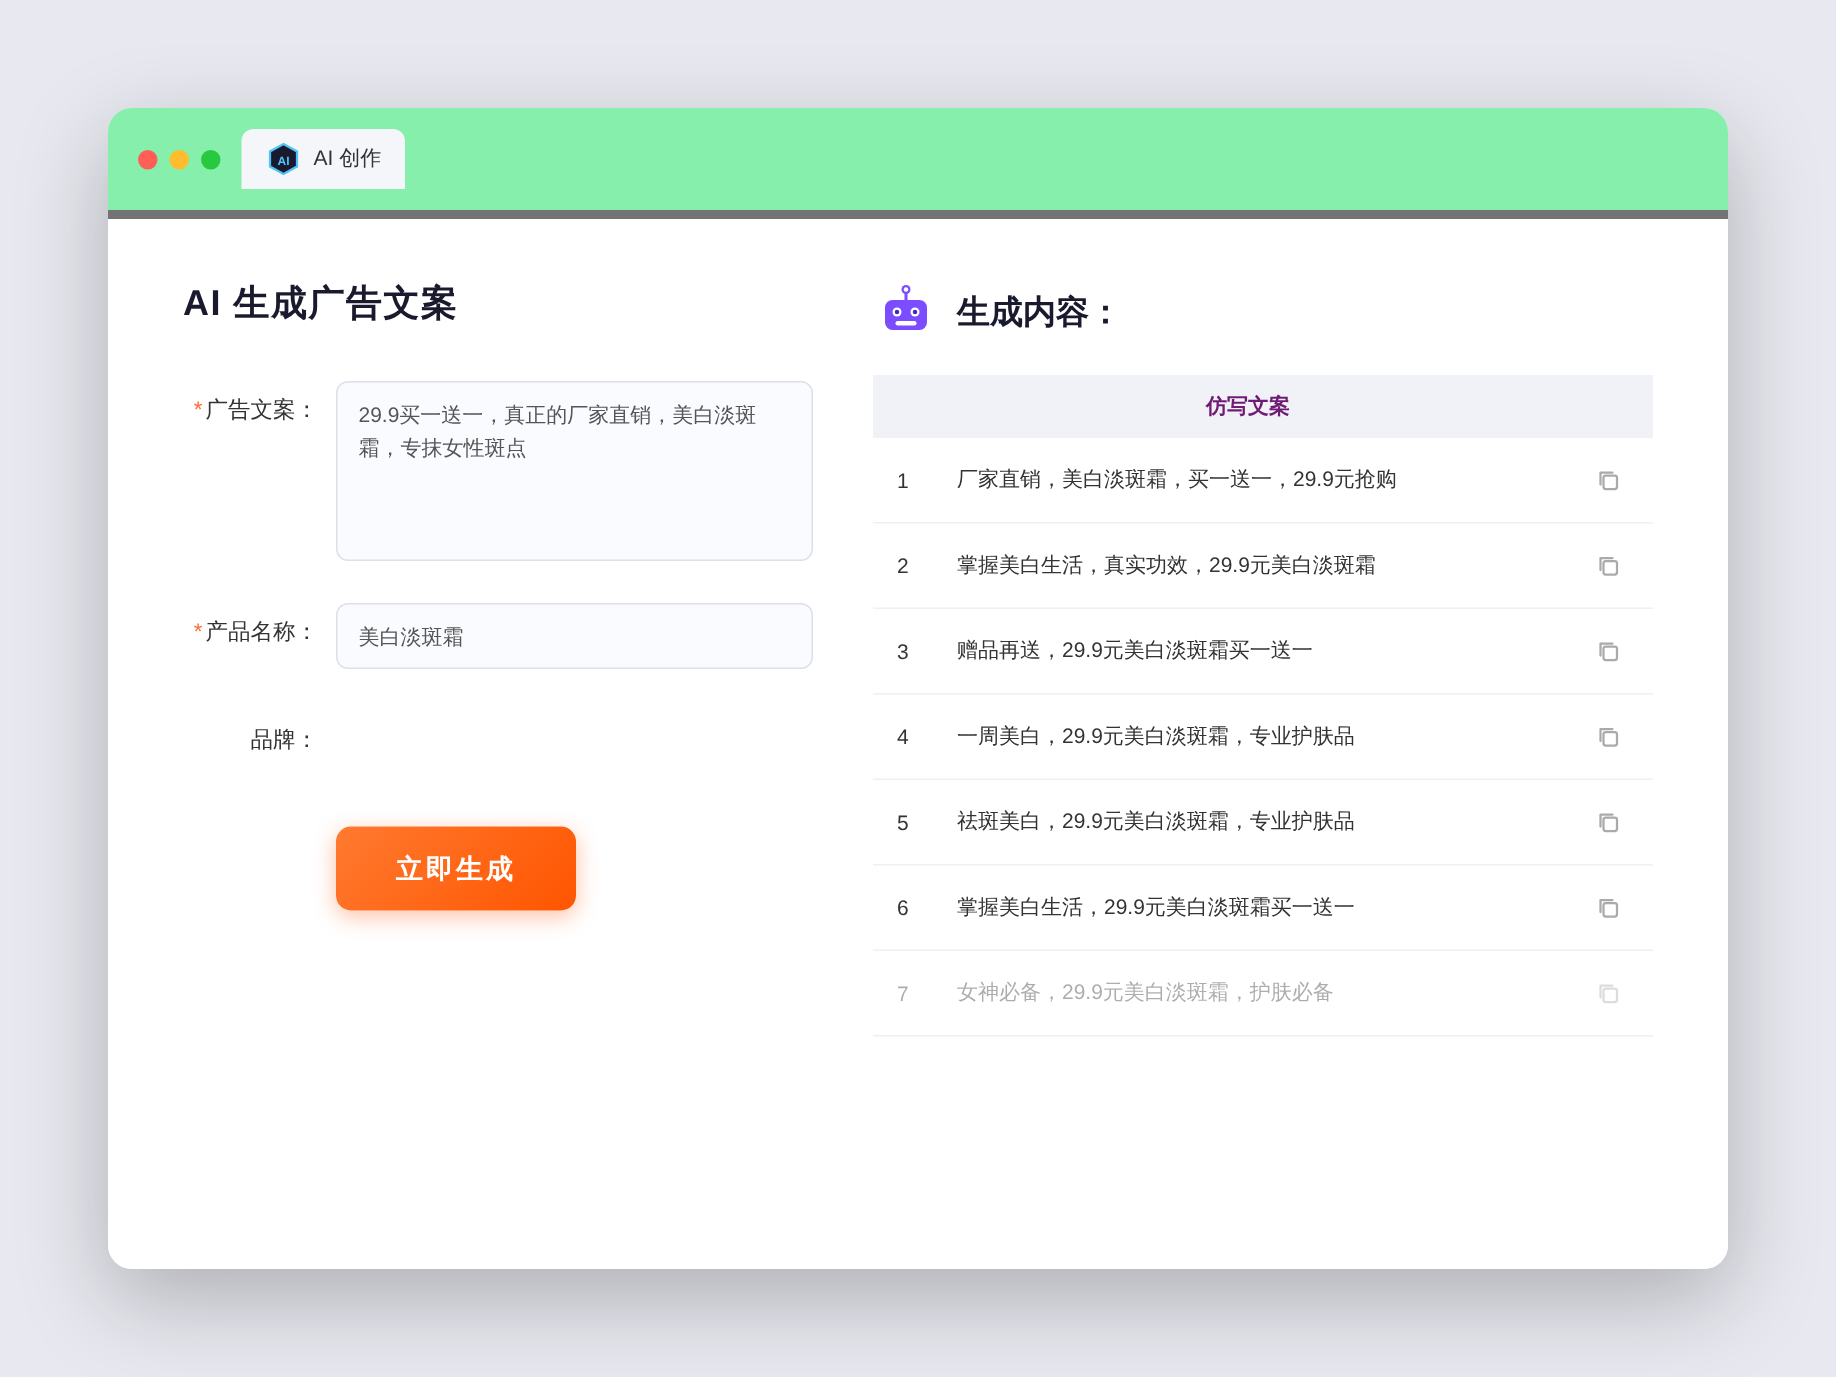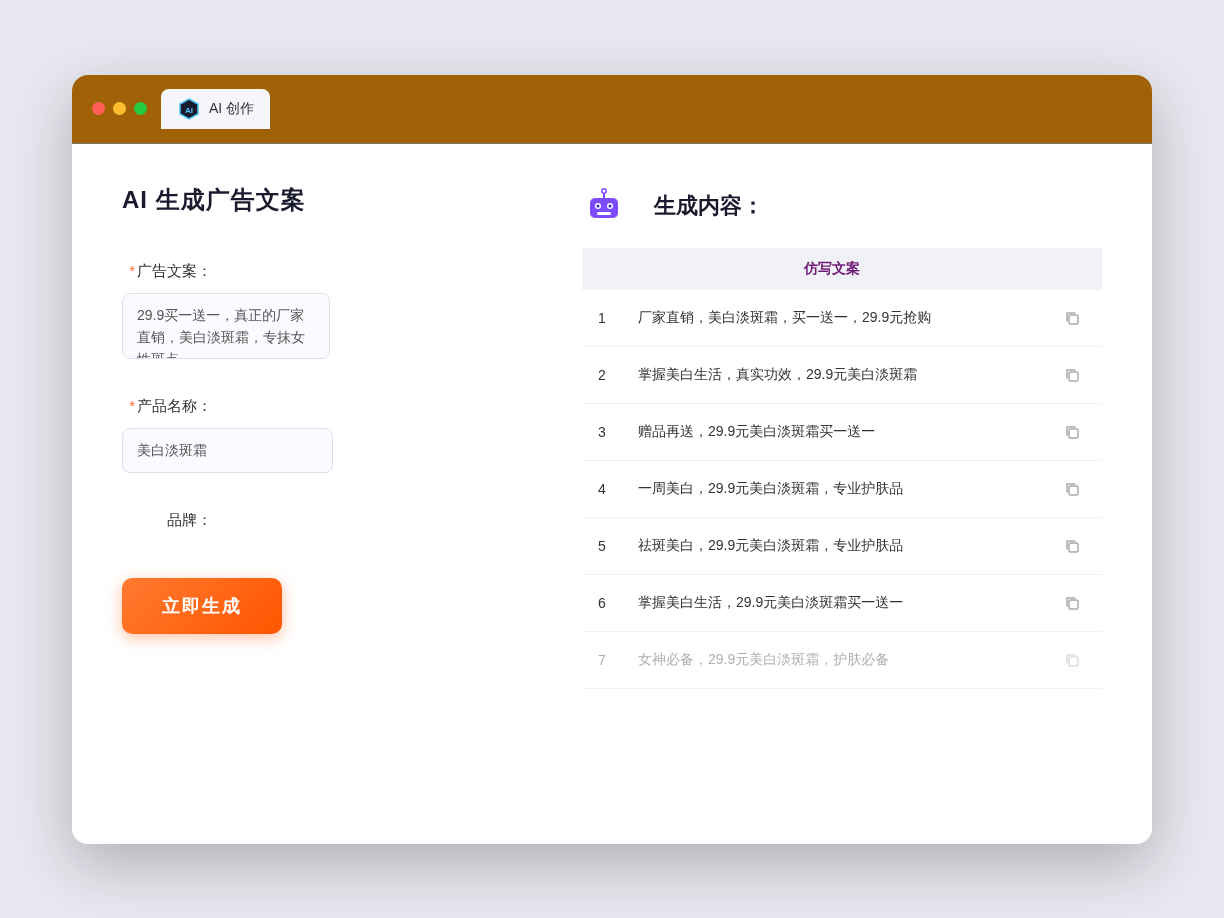--- a/index.html
+++ b/index.html
@@ -15,26 +15,26 @@
 
     .browser-window {
       width: 1080px;
       background: #f0f2f7;
       border-radius: 16px;
       box-shadow: 0 20px 60px rgba(0,0,0,0.25);
       overflow: hidden;
     }
 
     .browser-titlebar {
-      background: #a16207;
+      background: #86efac;
       padding: 14px 20px;
       display: flex;
       align-items: center;
       gap: 14px;
-      border-bottom: 1px solid #737373;
+      border-bottom: 6px solid #737373;
     }
 
     .traffic-lights {
       display: flex;
       gap: 8px;
     }
 
     .traffic-light {
       width: 13px;
       height: 13px;
@@ -77,21 +77,20 @@
       color: #1a1a2e;
       margin-bottom: 36px;
       letter-spacing: 1px;
     }
 
     .form-group {
       display: flex;
       align-items: flex-start;
       margin-bottom: 28px;
       gap: 12px;
-      flex-direction: column;
     }
 
     .form-label {
       font-size: 15px;
       color: #333;
       white-space: nowrap;
       padding-top: 10px;
       min-width: 90px;
       text-align: right;
     }
@@ -122,33 +121,34 @@
     .generate-btn {
       background: linear-gradient(135deg, #ff7a30, #ff5500);
       color: white;
       border: none;
       border-radius: 10px;
       padding: 16px 40px;
       font-size: 18px;
       font-weight: 600;
       cursor: pointer;
       margin-top: 20px;
+      margin-left: 102px;
       letter-spacing: 2px;
       box-shadow: 0 4px 15px rgba(255, 100, 30, 0.4);
     }
 
     
     .right-panel {
       flex: 1;
     }
 
     .result-header {
       display: flex;
       align-items: center;
-      gap: 28px;
+      gap: 12px;
       margin-bottom: 20px;
     }
 
     .robot-icon {
       width: 44px;
       height: 44px;
       position: relative;
     }
 
     .result-title {

